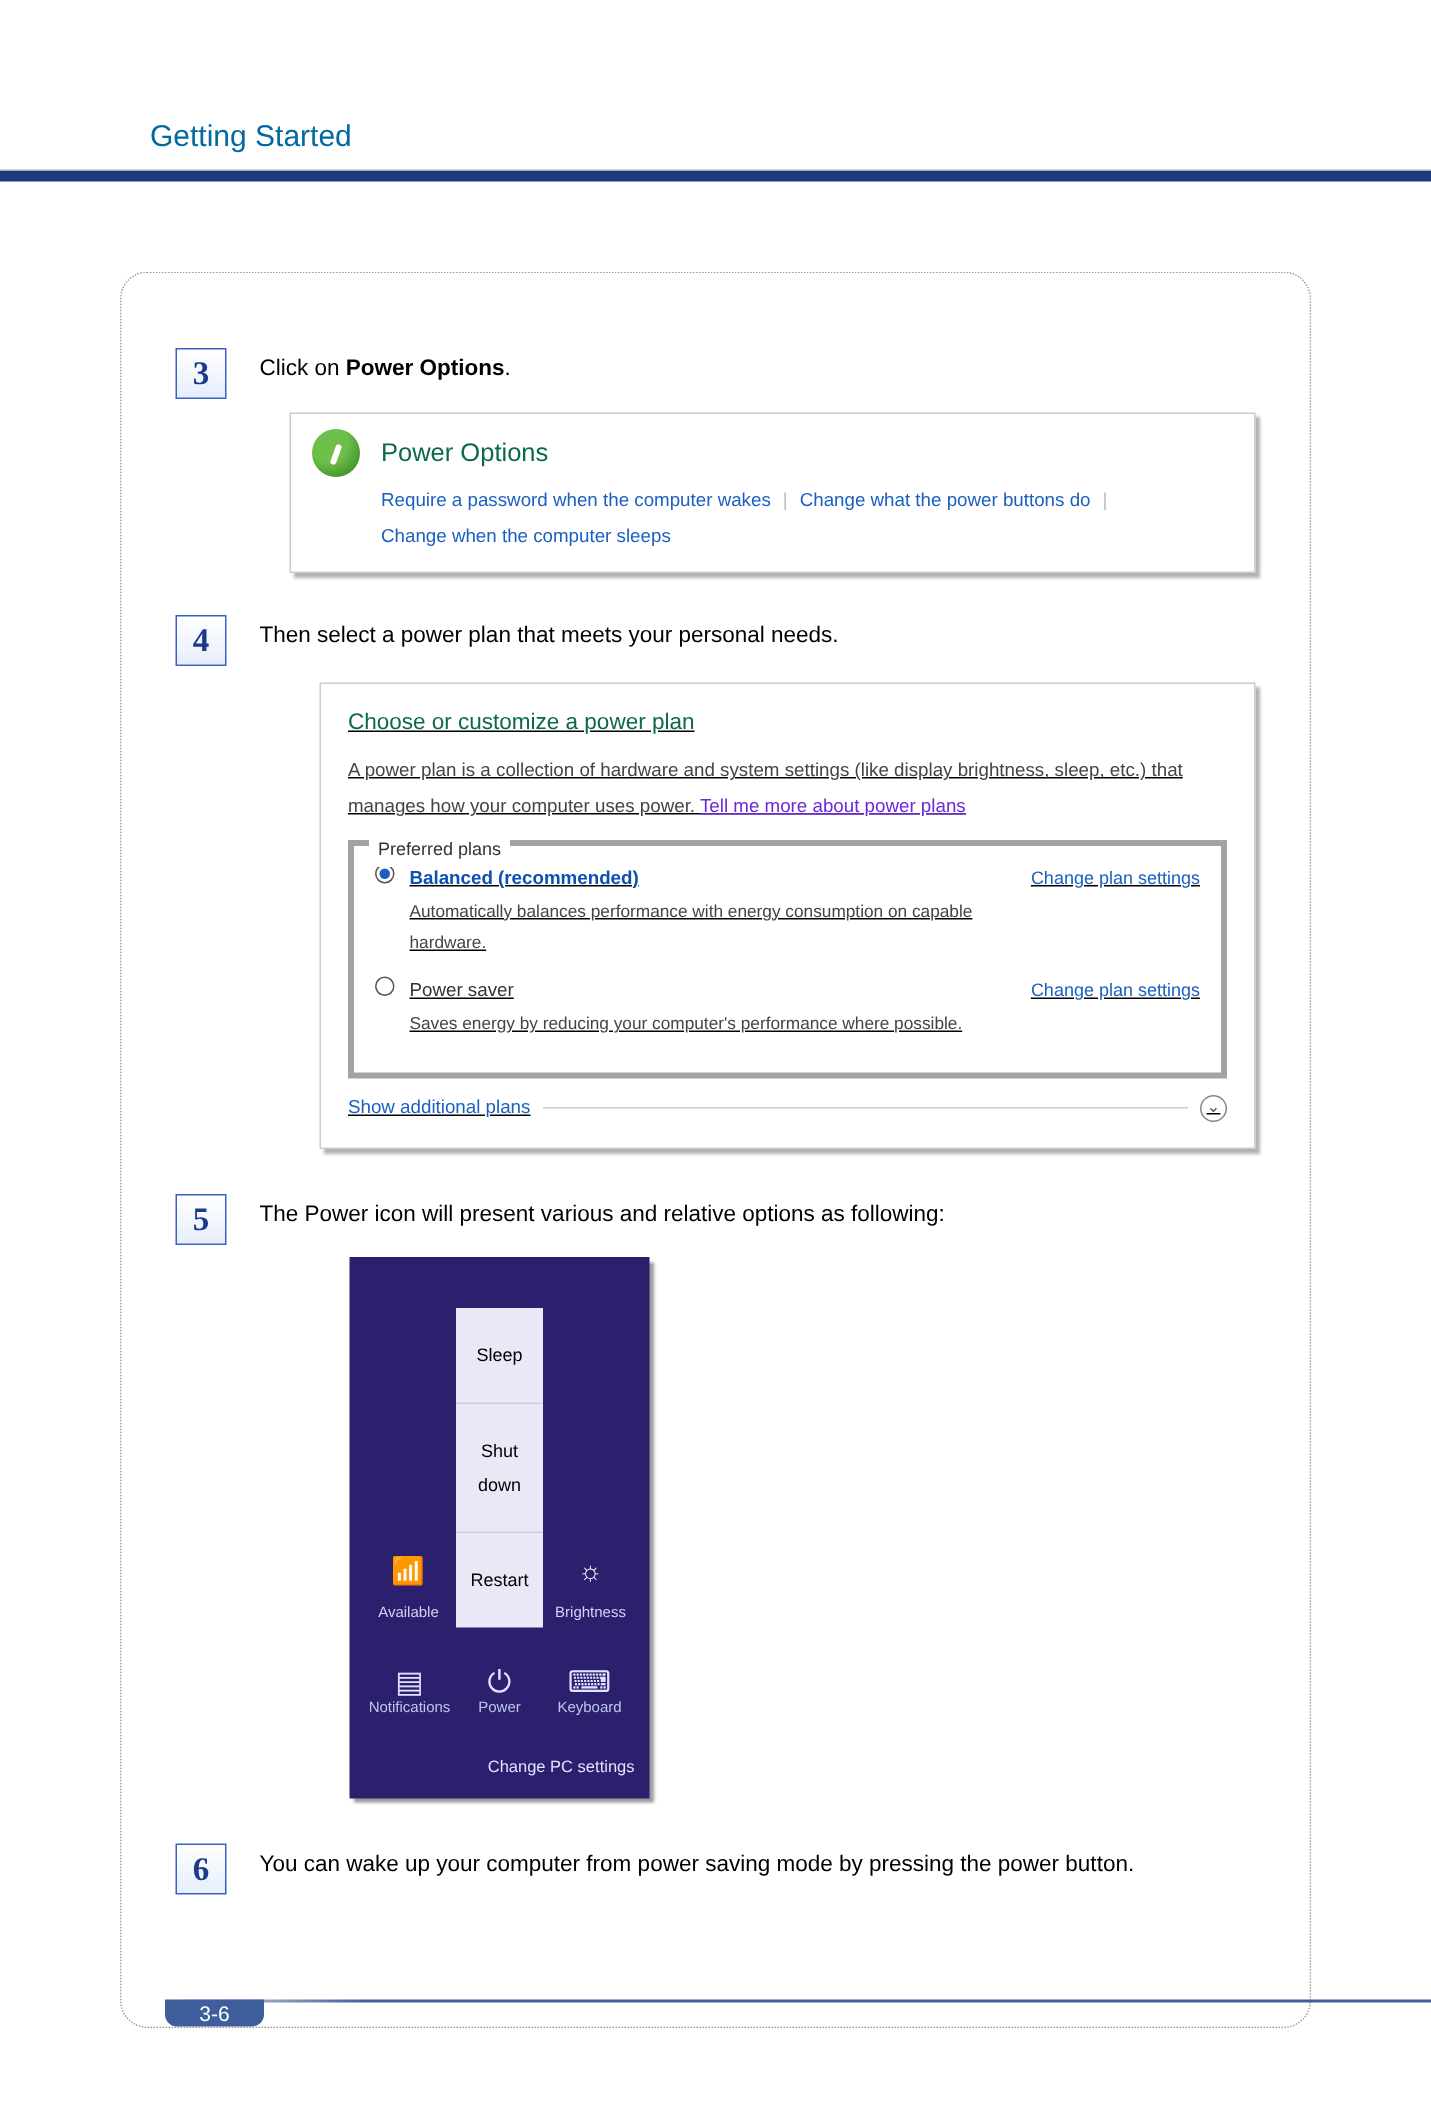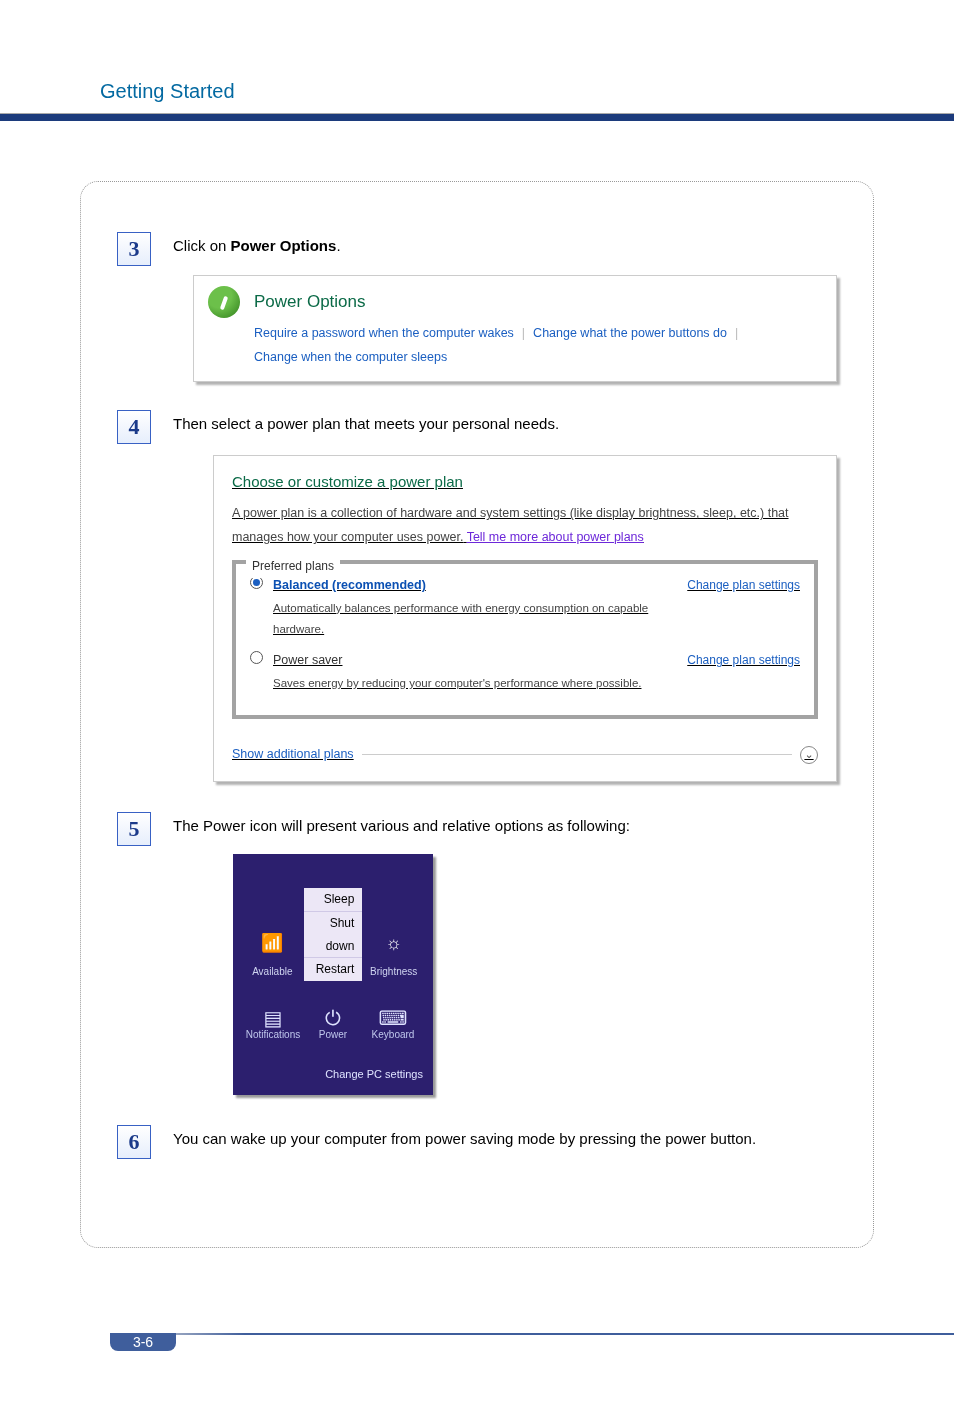--- a/index.html
+++ b/index.html
@@ -74,32 +74,32 @@
   .pp-link { color:#6d28d9; text-decoration:underline; }
   .fieldset { border:4px solid #a3a3a3; margin-top:10px; padding:10px 14px 12px 14px; position:relative; }
   .legend { position:absolute; top:-9px; left:10px; background:#fff; padding:0 6px; font-size:12px; color:#333; }
   .plan { display:flex; align-items:flex-start; gap:10px; margin-bottom:8px;}
   .radio { width:13px;height:13px;border:1px solid #555;border-radius:50%; margin-top:2px; display:flex;align-items:center;justify-content:center;}
   .radio.checked::after{content:"";width:7px;height:7px;background:#1b5fc1;border-radius:50%;}
   .plan-main{flex:1;}
   .plan-name{color:#0b50b3;font-weight:bold;}
   .plan-sub{color:#444;font-size:11.5px;}
   .cps{color:#1b5fc1;font-size:12px; white-space:nowrap;}
-  .show-row{display:flex;align-items:center;justify-content:space-between;margin-top:24px;color:#1b5fc1;font-size:12.5px;}
+  .show-row{display:flex;align-items:center;justify-content:space-between;margin-top:8px;color:#1b5fc1;font-size:12.5px;}
   .show-row .line{flex:1;height:1px;background:#ccc;margin:0 8px;}
   .chev{width:18px;height:18px;border:1px solid #888;border-radius:50%;display:flex;align-items:center;justify-content:center;font-size:11px;color:#555;}
   
   .charm-panel {
     width:200px; margin:14px 0 0 60px;
     background:#2c1f6e; box-shadow:3px 3px 2px rgba(0,0,0,0.4);
     padding:34px 10px 10px 10px; color:#fff; font-size:11px;
   }
   .charm-grid{display:grid; grid-template-columns:1fr 1fr 1fr; align-items:end; text-align:center; column-gap:2px;}
   .menu-col{background:#ece7f6; color:#000; padding:0; }
-  .menu-col div{padding:0 8px; text-align:right; font-size:12px;}
+  .menu-col div{padding:20px 8px; text-align:center; font-size:12px;}
   .menu-col div + div{border-top:1px solid #d0c9e6;}
   .net-ico{color:#9fc3ff;font-size:18px;}
   .net-lab{font-size:10px;color:#cfd4f0; margin-top:2px;}
   .bright-ico{color:#fff;font-size:18px;}
   .row2{display:grid;grid-template-columns:1fr 1fr 1fr; text-align:center; margin-top:18px;}
   .row2 .ico{font-size:20px;color:#dfe3ff;height:22px;}
   .row2 .lab{font-size:10px;color:#bfc6ec;margin-top:4px;}
   .chg-link{text-align:right;color:#dfe3ff;font-size:11px;margin-top:20px;}
   
   .page-tab {

